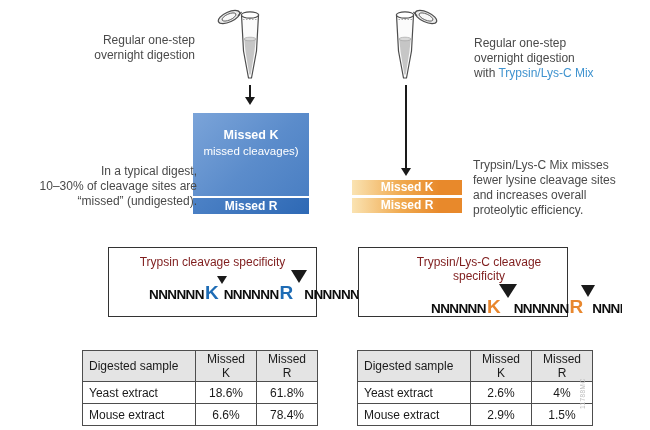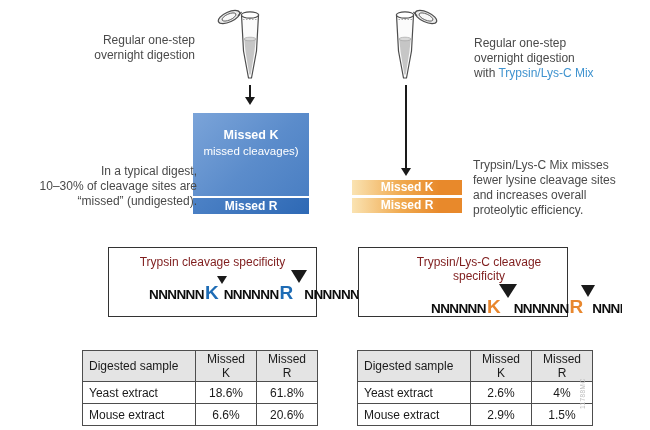--- a/index.html
+++ b/index.html
@@ -162,21 +162,21 @@
       <td class="val">Missed R</td>
     </tr>
     <tr>
       <td class="sample">Yeast extract</td>
       <td class="val">18.6%</td>
       <td class="val">61.8%</td>
     </tr>
     <tr>
       <td class="sample">Mouse extract</td>
       <td class="val">6.6%</td>
-      <td class="val">20.6%</td>
+      <td class="val">78.4%</td>
     </tr>
   </tbody>
     </table>
 
   <table class="data" style="left:357px;top:350px;">
     <tbody>
         <tr class="hdr">
       <td class="sample">Digested sample</td>
       <td class="val">Missed K</td>
       <td class="val">Missed R</td>

